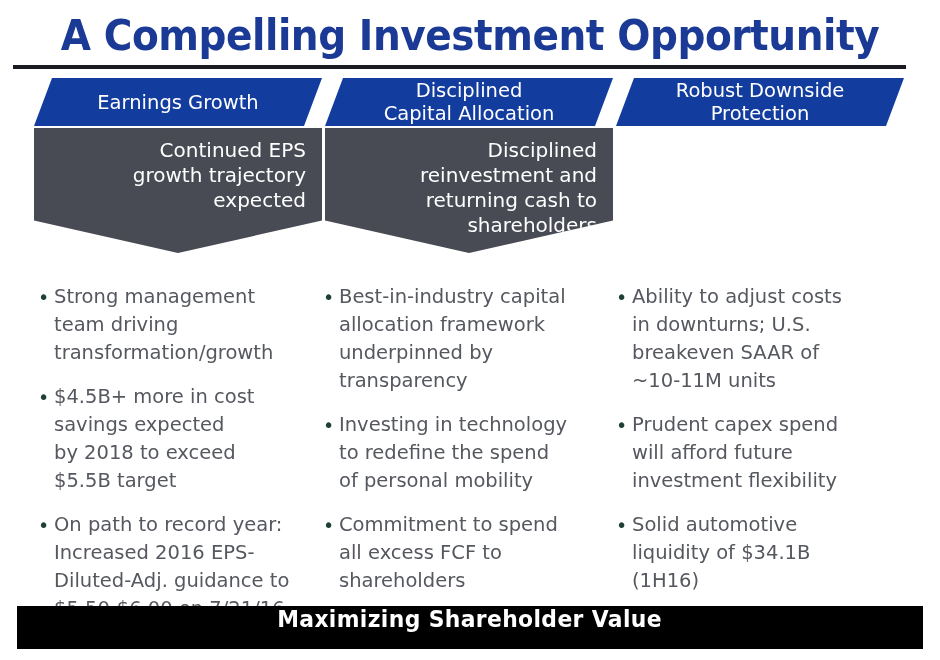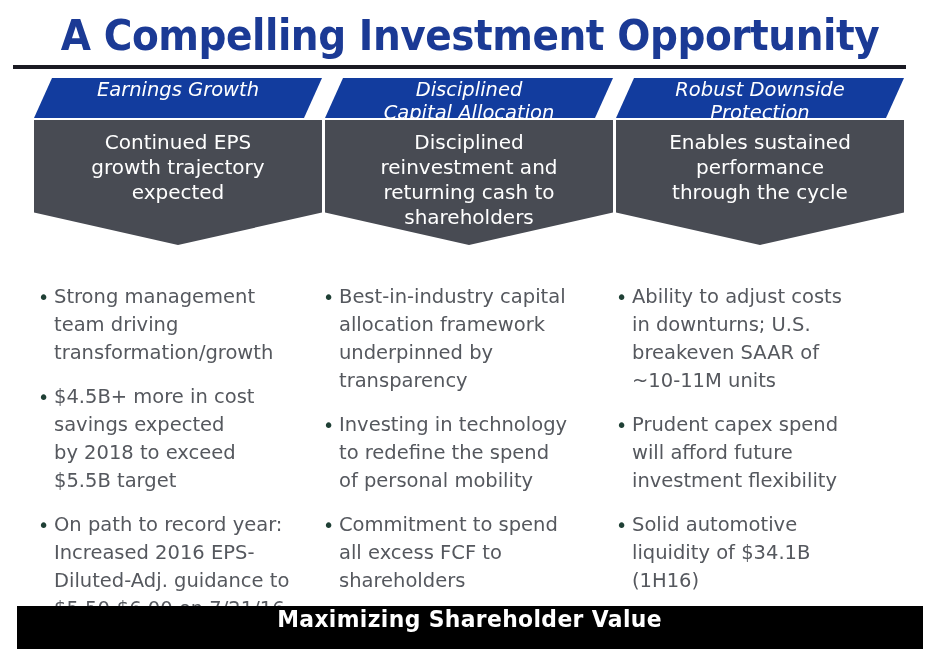--- a/index.html
+++ b/index.html
@@ -56,54 +56,53 @@
     top: 0;
     width: 288px;
   }
   .column.col-0 { left: 34px; }
   .column.col-1 { left: 325px; }
   .column.col-2 { left: 616px; }
 
   
   .banner {
     position: relative;
-    height: 40px;
+    height: 48px;
     background: #123C9E;
     color: #ffffff;
     font-size: 19.5px;
     line-height: 23px;
     font-weight: normal;
     text-align: center;
     display: flex;
-    align-items: flex-start;
+    align-items: center;
     justify-content: center;
     padding: 0 26px;
     box-sizing: border-box;
     -webkit-clip-path: polygon(18px 0, 100% 0, calc(100% - 18px) 100%, 0 100%);
     clip-path: polygon(18px 0, 100% 0, calc(100% - 18px) 100%, 0 100%);
-    font-style: italic;
   }
   .banner-text { display: block; white-space: pre-line; }
 
   
   .chevron {
     position: relative;
     margin-top: 2px;
     height: 125px;
     background: #484b53;
     color: #ffffff;
     font-size: 20px;
     line-height: 25px;
     text-align: center;
     box-sizing: border-box;
     padding: 10px 16px 0 16px;
     -webkit-clip-path: polygon(0 0, 100% 0, 100% 74%, 50% 100%, 0 74%);
     clip-path: polygon(0 0, 100% 0, 100% 74%, 50% 100%, 0 74%);
   }
-  .chevron-text { display: block; white-space: pre-line; }
+  .chevron-text { display: block; white-space: pre-line; text-align: right; }
 
   
   .bullets {
     position: absolute;
     top: 205px;
     left: 0;
     width: 296px;
   }
   .column.col-0 .bullets { left: 4px;  width: 300px; }
   .column.col-1 .bullets { left: -2px; width: 296px; }
@@ -225,25 +224,20 @@
 shareholders</span>
       </div>
     </div>
   </div>
 
   <div class="column col-2">
     <div class="banner">
       <span class="banner-text">Robust Downside
 Protection</span>
     </div>
-    <div class="chevron">
-      <span class="chevron-text">Enables sustained
-performance
-through the cycle</span>
-    </div>
     <div class="bullets">
       <div class="bullet">
         <span class="bullet-marker">•</span>
         <span class="bullet-text">Ability to adjust costs
 in downturns; U.S.
 breakeven SAAR of
 ~10-11M units</span>
       </div>
       <div class="bullet">
         <span class="bullet-marker">•</span>

